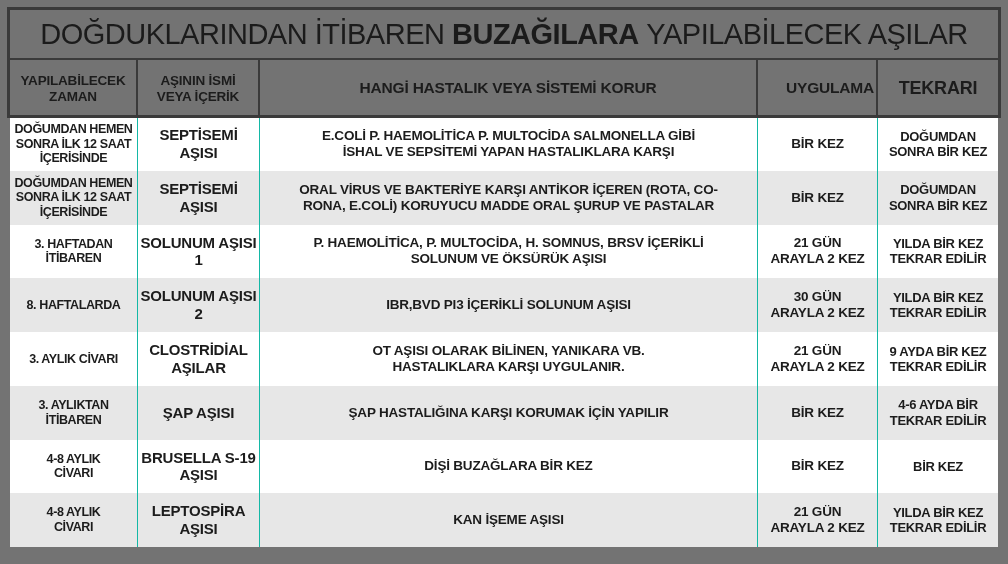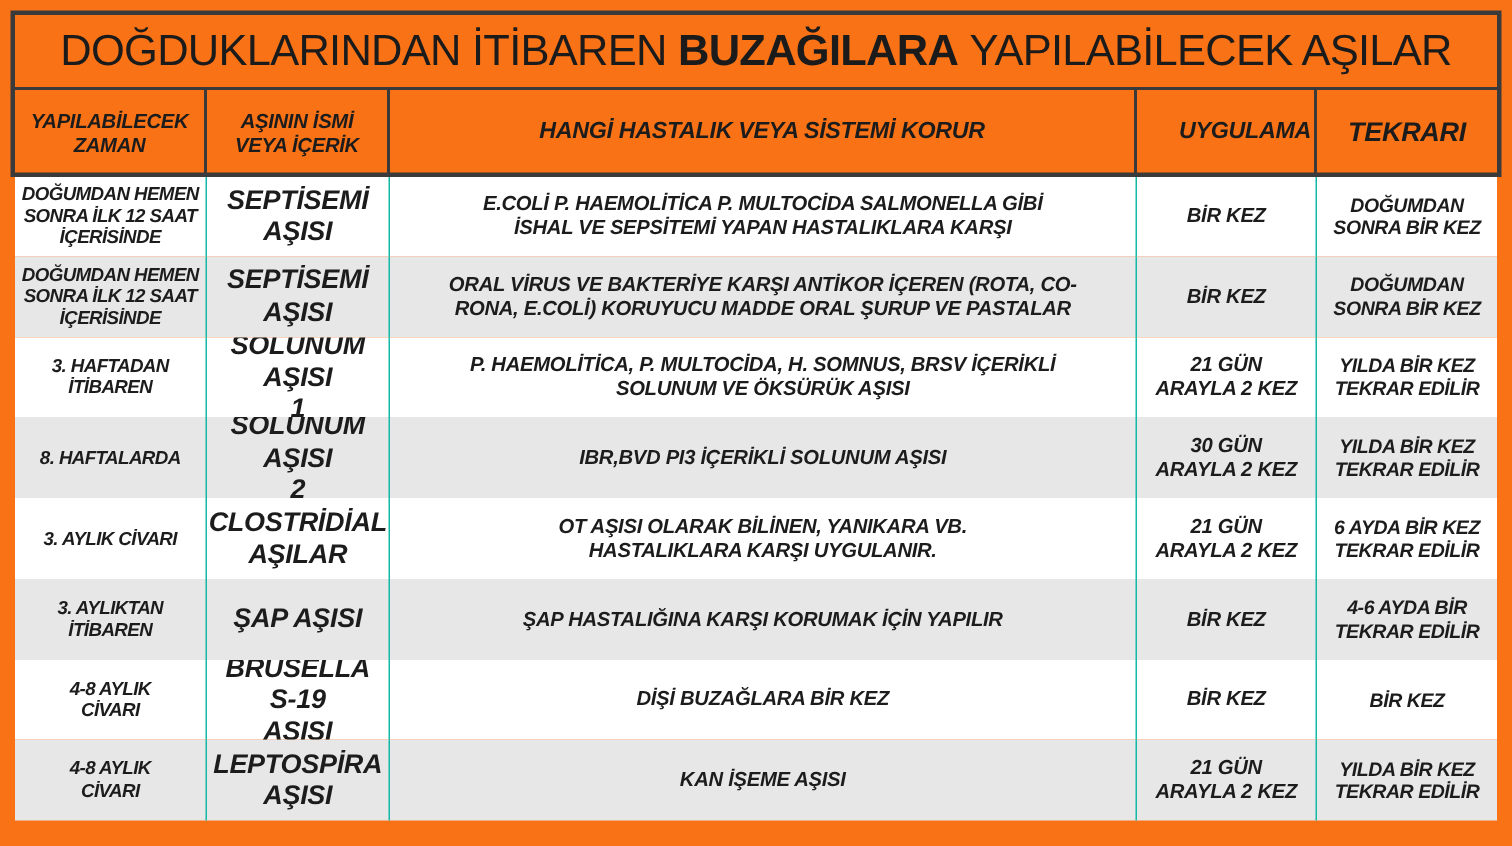--- a/index.html
+++ b/index.html
@@ -5,21 +5,21 @@
   html, body {
     margin: 0;
     padding: 0;
     background: #ffffff;
     font-family: "Liberation Sans", sans-serif;
   }
   .page {
     position: relative;
     width: 1008px;
     height: 564px;
-    background: #f97316;
+    background: #737373;
     overflow: hidden;
   }
   .table-container {
     position: absolute;
     left: 10px;
     top: 10px;
     width: 988px;
   }
   
   .head-border {
@@ -58,36 +58,35 @@
     justify-content: center;
     text-align: center;
     font-weight: bold;
     color: #1c1c1c;
     white-space: pre-line;
     line-height: 1.18;
     padding: 2px 2px;
     box-sizing: border-box;
     letter-spacing: -0.2px;
     overflow: hidden;
-    font-style: italic;
   }
   .header-row .cell { border-right: 2px solid #3a3a3a; }
   .header-row .cell:last-child { border-right: none; }
   .hc-zaman    { font-size: 13.5px; }
   .hc-asi      { font-size: 13.5px; }
   .hc-hastalik { font-size: 15.5px; text-align: center; }
   .hc-uygulama { font-size: 15.5px; padding-left: 28px; }
   .hc-tekrar   { font-size: 18px; }
 
   .data-row { height: 53.75px; background: #ffffff; }
   .data-row.alt { background: #e7e7e7; }
   .data-row .cell { border-right: 1px solid #14b8a6; }
   .data-row .cell:last-child { border-right: none; }
   .c-zaman    { font-size: 12.5px; letter-spacing: -0.4px; }
-  .c-asi      { font-size: 18px; }
+  .c-asi      { font-size: 15px; }
   .c-hastalik { font-size: 13.5px; padding: 2px 6px; }
   .c-uygulama { font-size: 13.5px; }
   .c-tekrar   { font-size: 13px; letter-spacing: -0.3px; }
 </style>
 </head>
 <body>
 
 <div class="page">
   <div class="table-container">
     <div class="head-border"></div>
@@ -155,21 +154,21 @@
     </div>
 
     <div class="grid data-row">
       <div class="cell c-zaman">3. AYLIK CİVARI</div>
       <div class="cell c-asi">CLOSTRİDİAL
 AŞILAR</div>
       <div class="cell c-hastalik">OT AŞISI OLARAK BİLİNEN, YANIKARA VB.
 HASTALIKLARA KARŞI UYGULANIR.</div>
       <div class="cell c-uygulama">21 GÜN
 ARAYLA 2 KEZ</div>
-      <div class="cell c-tekrar">6 AYDA BİR KEZ
+      <div class="cell c-tekrar">9 AYDA BİR KEZ
 TEKRAR EDİLİR</div>
     </div>
 
     <div class="grid data-row alt">
       <div class="cell c-zaman">3. AYLIKTAN
 İTİBAREN</div>
       <div class="cell c-asi">ŞAP AŞISI</div>
       <div class="cell c-hastalik">ŞAP HASTALIĞINA KARŞI KORUMAK İÇİN YAPILIR</div>
       <div class="cell c-uygulama">BİR KEZ</div>
       <div class="cell c-tekrar">4-6 AYDA BİR

